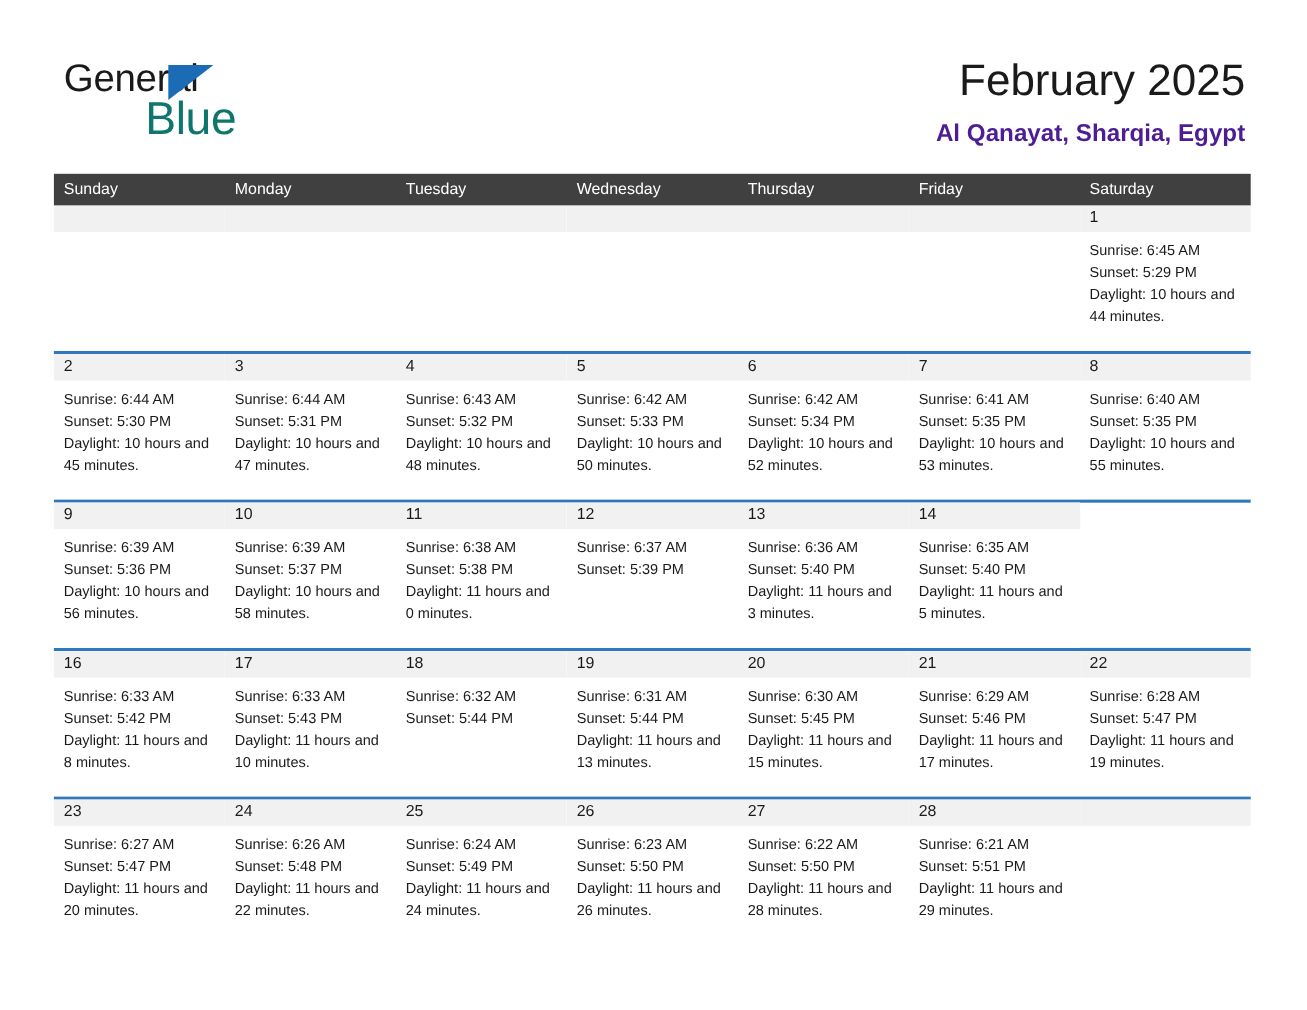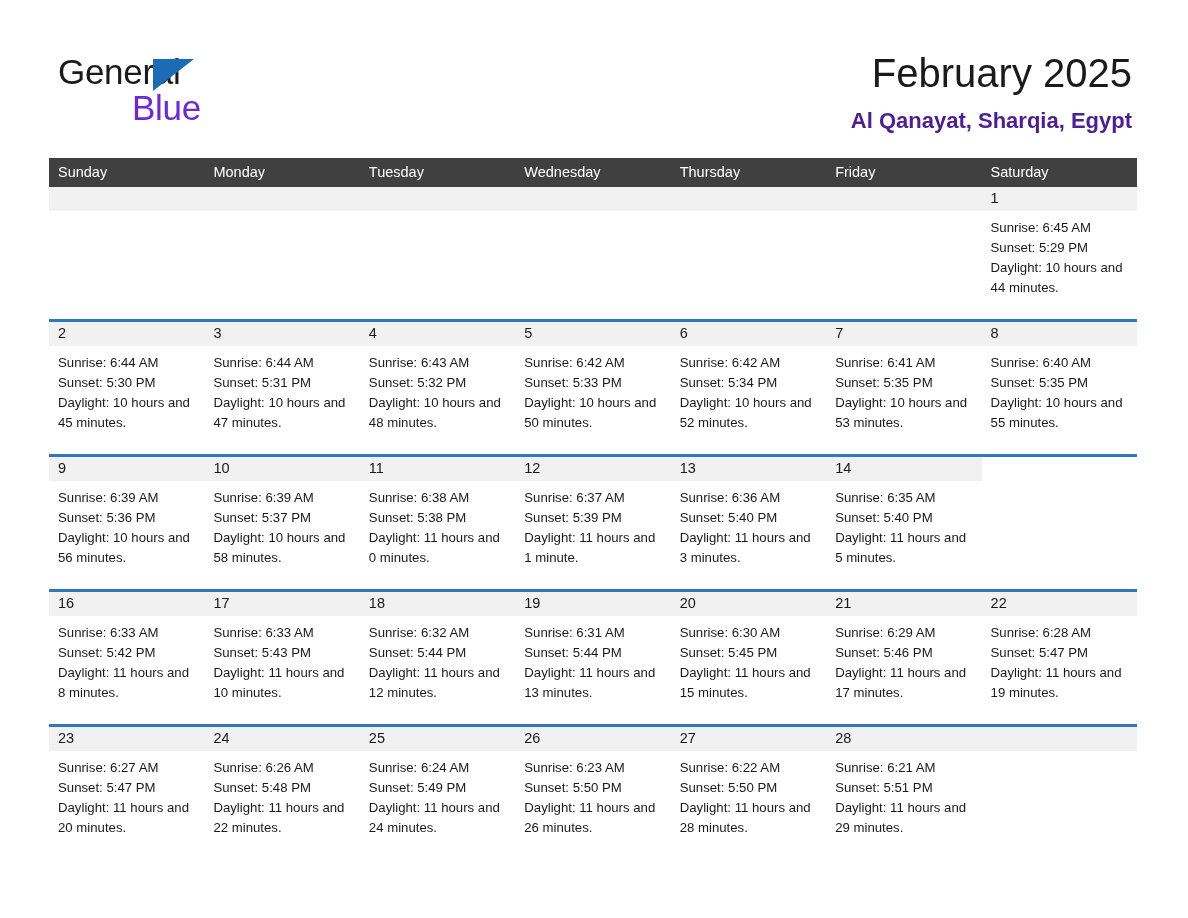--- a/index.html
+++ b/index.html
@@ -53,23 +53,23 @@
     top: 7px;
     width: 0;
     height: 0;
     border-left: 41px solid #1b6cb5;
     border-bottom: 32px solid transparent;
   }
   .brand-line2 {
     position: absolute;
     left: 74px;
     top: 36px;
-    font-size: 35px;
+    font-size: 42px;
     line-height: 40px;
-    color: #6d28d9;
+    color: #0f766e;
     letter-spacing: -0.3px;
     font-weight: 400;
   }
   .title-block {
     position: absolute;
     right: 56px;
     top: 48px;
     text-align: right;
   }
   .cal-title {
@@ -324,21 +324,20 @@
               <div>Sunrise: 6:38 AM</div>
               <div>Sunset: 5:38 PM</div>
               <div class="wrap">Daylight: 11 hours and 0 minutes.</div>
             </div>
           </div>
           <div class="day">
             <div class="day-num-band">12</div>
             <div class="day-info">
               <div>Sunrise: 6:37 AM</div>
               <div>Sunset: 5:39 PM</div>
-              <div class="wrap">Daylight: 11 hours and 1 minute.</div>
             </div>
           </div>
           <div class="day">
             <div class="day-num-band">13</div>
             <div class="day-info">
               <div>Sunrise: 6:36 AM</div>
               <div>Sunset: 5:40 PM</div>
               <div class="wrap">Daylight: 11 hours and 3 minutes.</div>
             </div>
           </div>
@@ -366,21 +365,20 @@
               <div>Sunrise: 6:33 AM</div>
               <div>Sunset: 5:43 PM</div>
               <div class="wrap">Daylight: 11 hours and 10 minutes.</div>
             </div>
           </div>
           <div class="day">
             <div class="day-num-band">18</div>
             <div class="day-info">
               <div>Sunrise: 6:32 AM</div>
               <div>Sunset: 5:44 PM</div>
-              <div class="wrap">Daylight: 11 hours and 12 minutes.</div>
             </div>
           </div>
           <div class="day">
             <div class="day-num-band">19</div>
             <div class="day-info">
               <div>Sunrise: 6:31 AM</div>
               <div>Sunset: 5:44 PM</div>
               <div class="wrap">Daylight: 11 hours and 13 minutes.</div>
             </div>
           </div>

